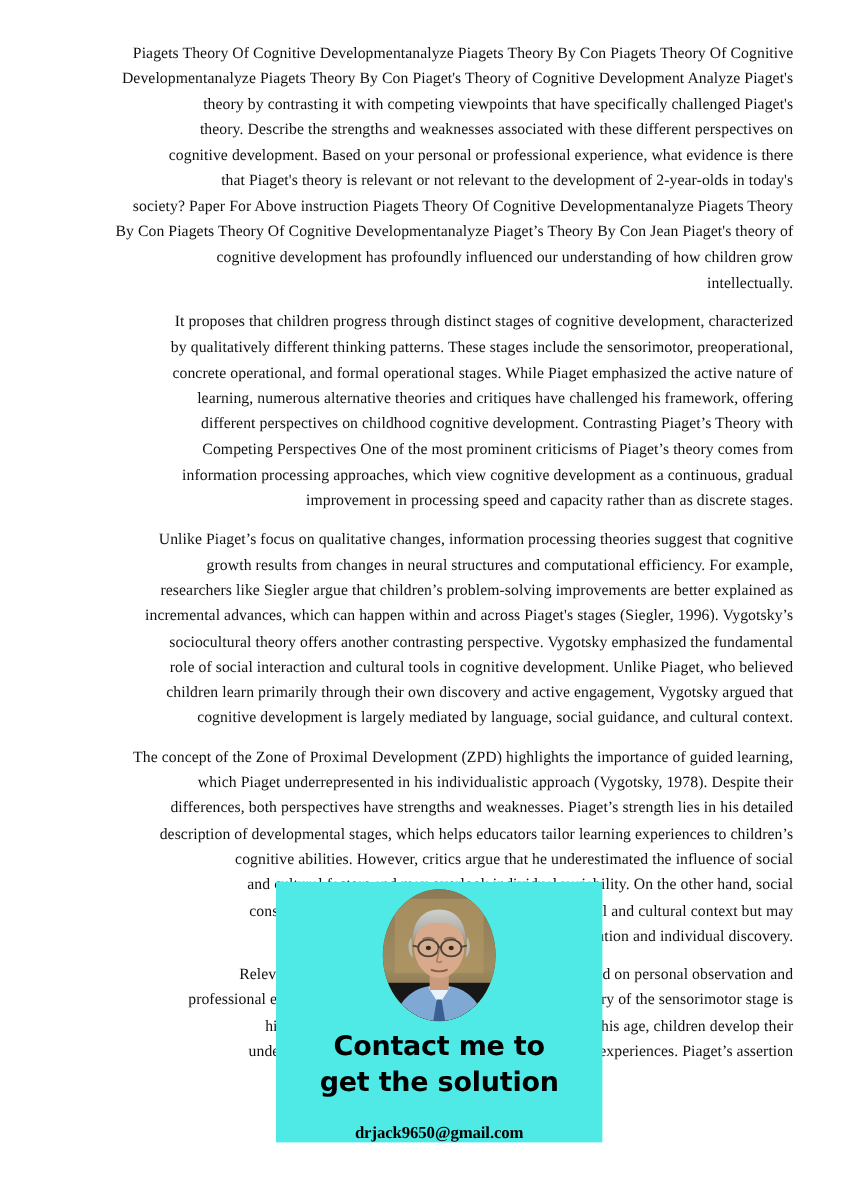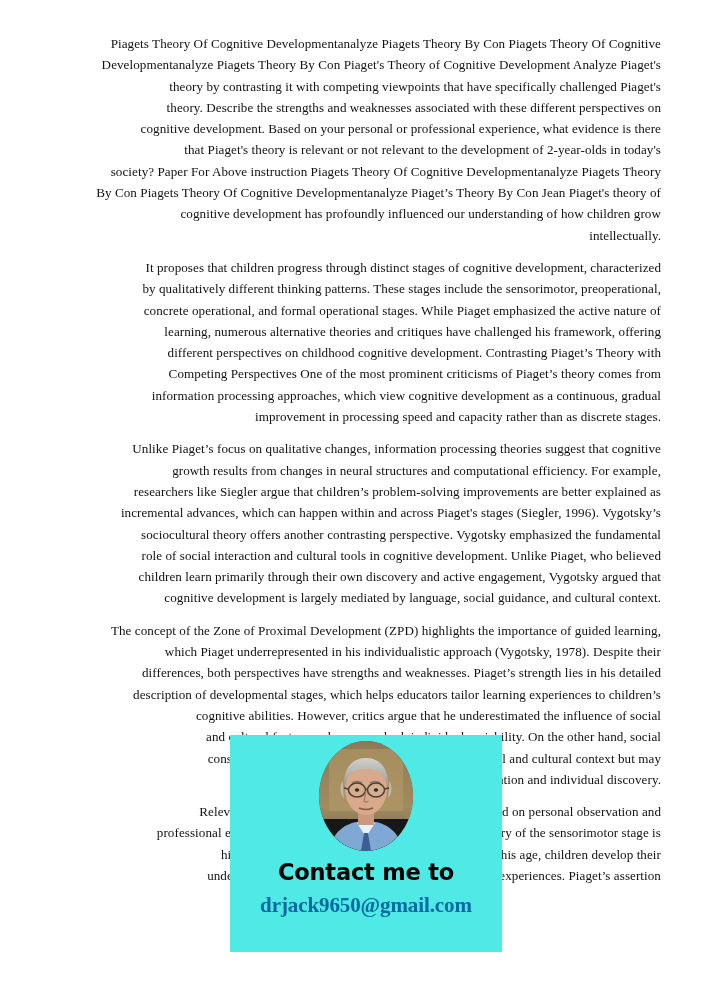--- a/index.html
+++ b/index.html
@@ -78,24 +78,24 @@
     font-family: "DejaVu Sans", "Liberation Sans", sans-serif;
     font-weight: bold;
     font-size: 22.5px;
     line-height: 30px;
     color: #000000;
     letter-spacing: -0.2px;
   }
   #overlay-email {
     font-family: "Liberation Serif", "DejaVu Serif", serif;
     font-weight: bold;
-    font-size: 21px;
+    font-size: 14px;
     line-height: 28px;
-    color: #0369a1;
-    margin-top: 4px;
+    color: #000000;
+    margin-top: 14px;
     letter-spacing: -0.1px;
   }
 </style>
 </head>
 <body>
 
 <div id="page">
 
   <div id="doc-body">
     <p class="para">Piagets Theory Of Cognitive Developmentanalyze Piagets Theory By Con Piagets Theory Of Cognitive
@@ -186,18 +186,19 @@
           <ellipse cx="57" cy="49" rx="2.2" ry="1.8" fill="#34271d"></ellipse>
 
           <path d="M47 50 L45 60 Q47 62 49.5 60" stroke="#a9795c" stroke-width="1.3" fill="none"></path>
           <path d="M40 67 Q47 70 54 67" stroke="#8d5a48" stroke-width="1.6" fill="none"></path>
         </g>
       </svg>
     </div>
 
     <div id="overlay-text">
       <div class="ov-line">Contact me to</div>
+      <div class="ov-line">get the solution</div>
       <div id="overlay-email">drjack9650@gmail.com</div>
     </div>
 
   </div>
 
 </div>
 
 </body></html>

